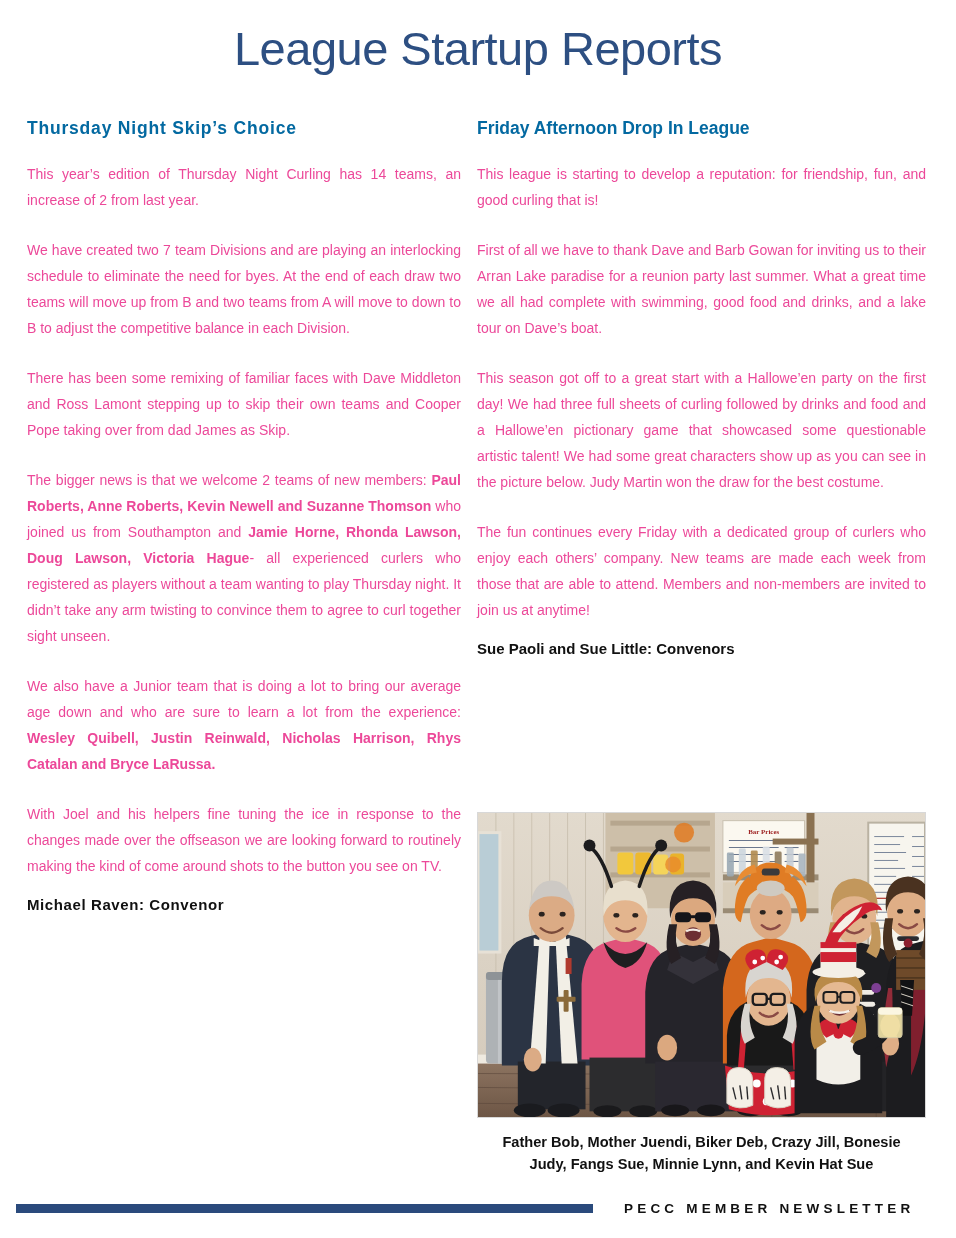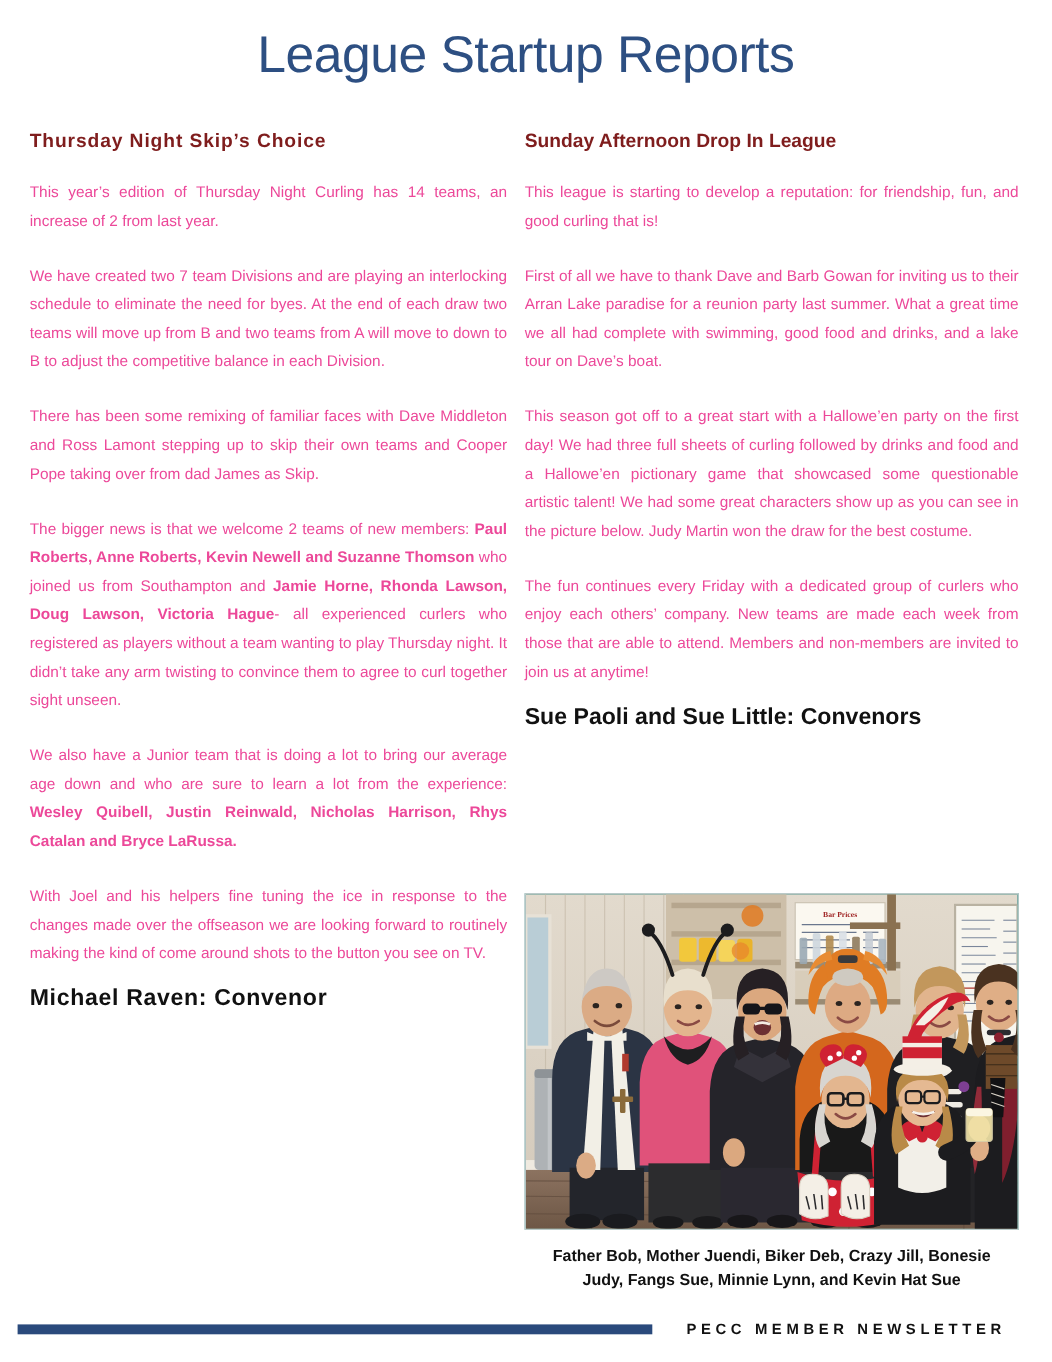--- a/index.html
+++ b/index.html
@@ -26,41 +26,41 @@
   }
 
   
   .col { position:absolute; top:118px; }
   .col-left  { left:27px;  width:434px; }
   .col-right { left:477px; width:449px; }
 
   .sec-head {
     font-size:17.5px;
     font-weight:bold;
-    color:#7f1d1d;
+    color:#0369a1;
     margin:0 0 22px 0;
     line-height:1.2;
     white-space:nowrap;
   }
   .sec-head.spaced { letter-spacing:0.8px; }
 
   p.body {
     margin:0 0 24px 0;
     font-size:14px;
     line-height:26px;
     text-align:justify;
     text-justify:inter-word;
     color:#ec4899;
     hyphens:none;
   }
   p.body.tight { margin-bottom:17px; }
   p.body b { font-weight:bold;margin-top:24px; }
 
   .signature {
-    font-size:21px;
+    font-size:15px;
     font-weight:bold;
     letter-spacing:0.6px;
     margin:10px 0 0 0;
     color:#111;
   }
   .signature.nolsp { letter-spacing:0; }
 
   
   .photo-wrap {
     position:absolute;
@@ -126,21 +126,21 @@
     <p class="body"><span>The bigger news is that we welcome 2 teams of new members: </span><b>Paul Roberts, Anne Roberts, Kevin Newell and Suzanne Thomson</b><span> who joined us from Southampton and </span><b>Jamie Horne, Rhonda Lawson, Doug Lawson, Victoria Hague</b><span>- all experienced curlers who registered as players without a team wanting to play Thursday night. It didn’t take any arm twisting to convince them to agree to curl together sight unseen.</span></p>
 
     <p class="body"><span>We also have a Junior team that is doing a lot to bring our average age down and who are sure to learn a lot from the experience: </span><b>Wesley Quibell, Justin Reinwald, Nicholas Harrison, Rhys Catalan and Bryce LaRussa.</b></p>
 
     <p class="body tight">With Joel and his helpers fine tuning the ice in response to the changes made over the offseason we are looking forward to routinely making the kind of come around shots to the button you see on TV.</p>
 
     <p class="signature">Michael  Raven:  Convenor</p>
   </div>
 
   <div class="col col-right">
-    <h2 class="sec-head">Sunday Afternoon Drop In League</h2>
+    <h2 class="sec-head">Friday Afternoon Drop In League</h2>
 
     <p class="body">This league is starting to develop a reputation: for friendship, fun, and good curling that is!</p>
     <p class="body">First of all we have to thank Dave and Barb Gowan for inviting us to their Arran Lake paradise for a reunion party last summer. What a great time we all had complete with swimming, good food and drinks, and a lake tour on Dave’s boat.</p>
     <p class="body">This season got off to a great start with a Hallowe’en party on the first day! We had three full sheets of curling followed by drinks and food and a Hallowe’en pictionary game that showcased some questionable artistic talent! We had some great characters show up as you can see in the picture below. Judy Martin won the draw for the best costume.</p>
     <p class="body tight">The fun continues every Friday with a dedicated group of curlers who enjoy each others’ company. New teams are made each week from those that are able to attend. Members and non-members are invited to join us at anytime!</p>
 
     <p class="signature nolsp">Sue Paoli and Sue Little: Convenors</p>
   </div>
 
   <div class="photo-wrap">

